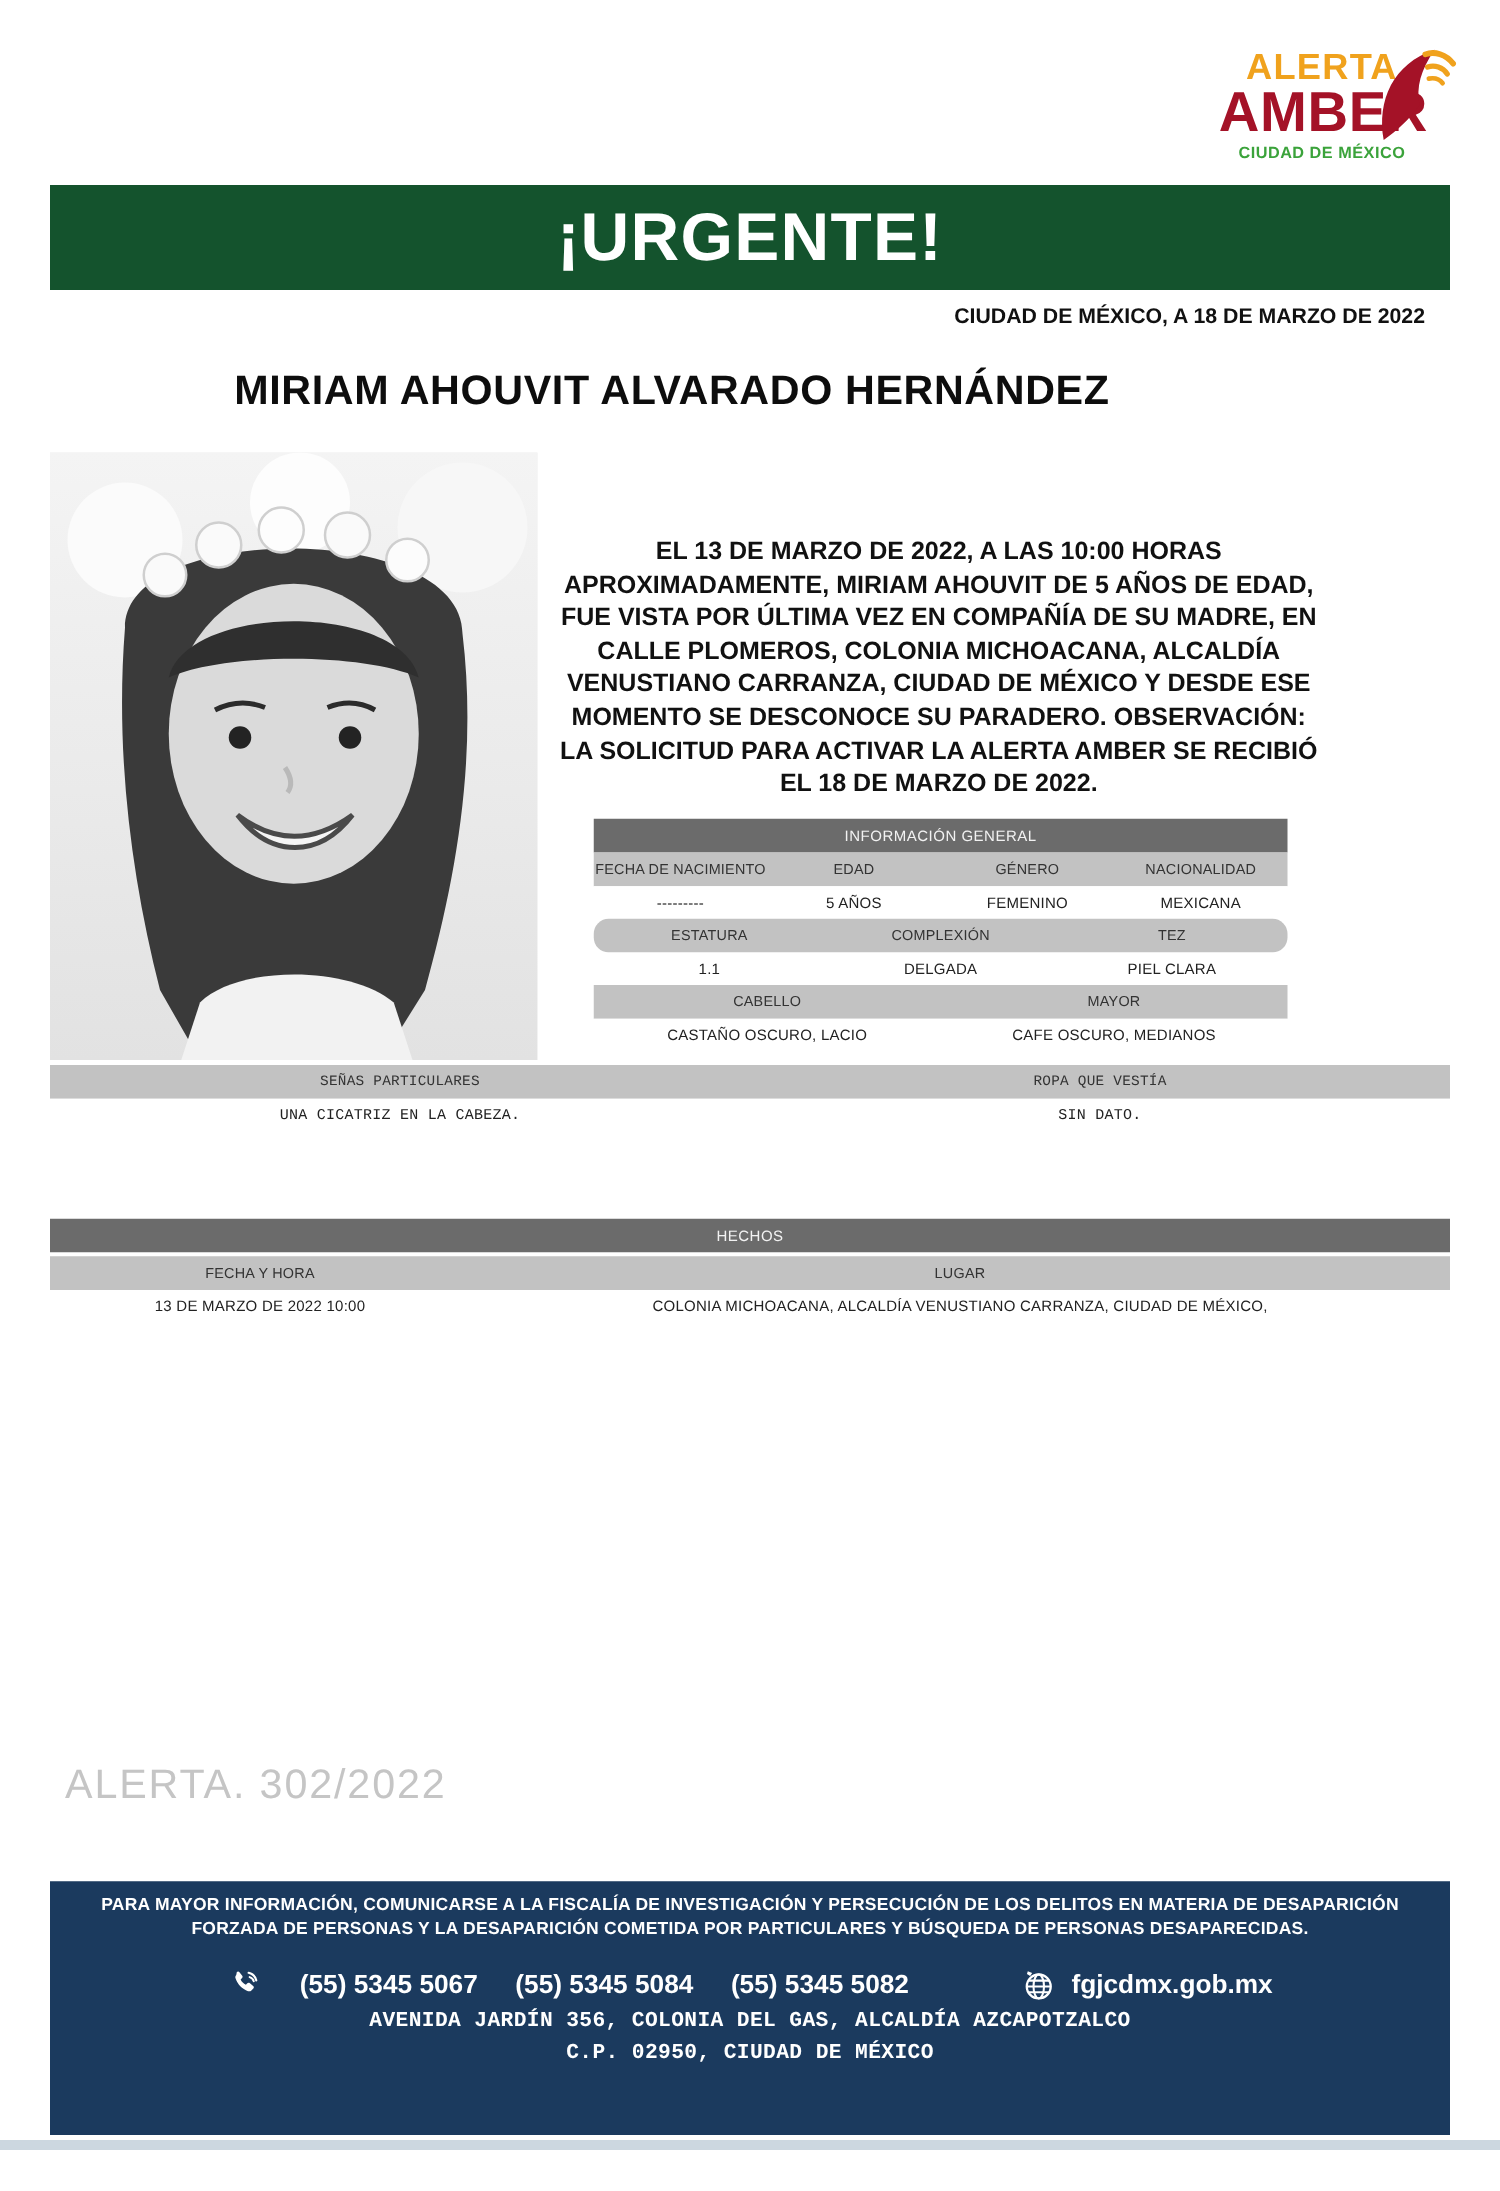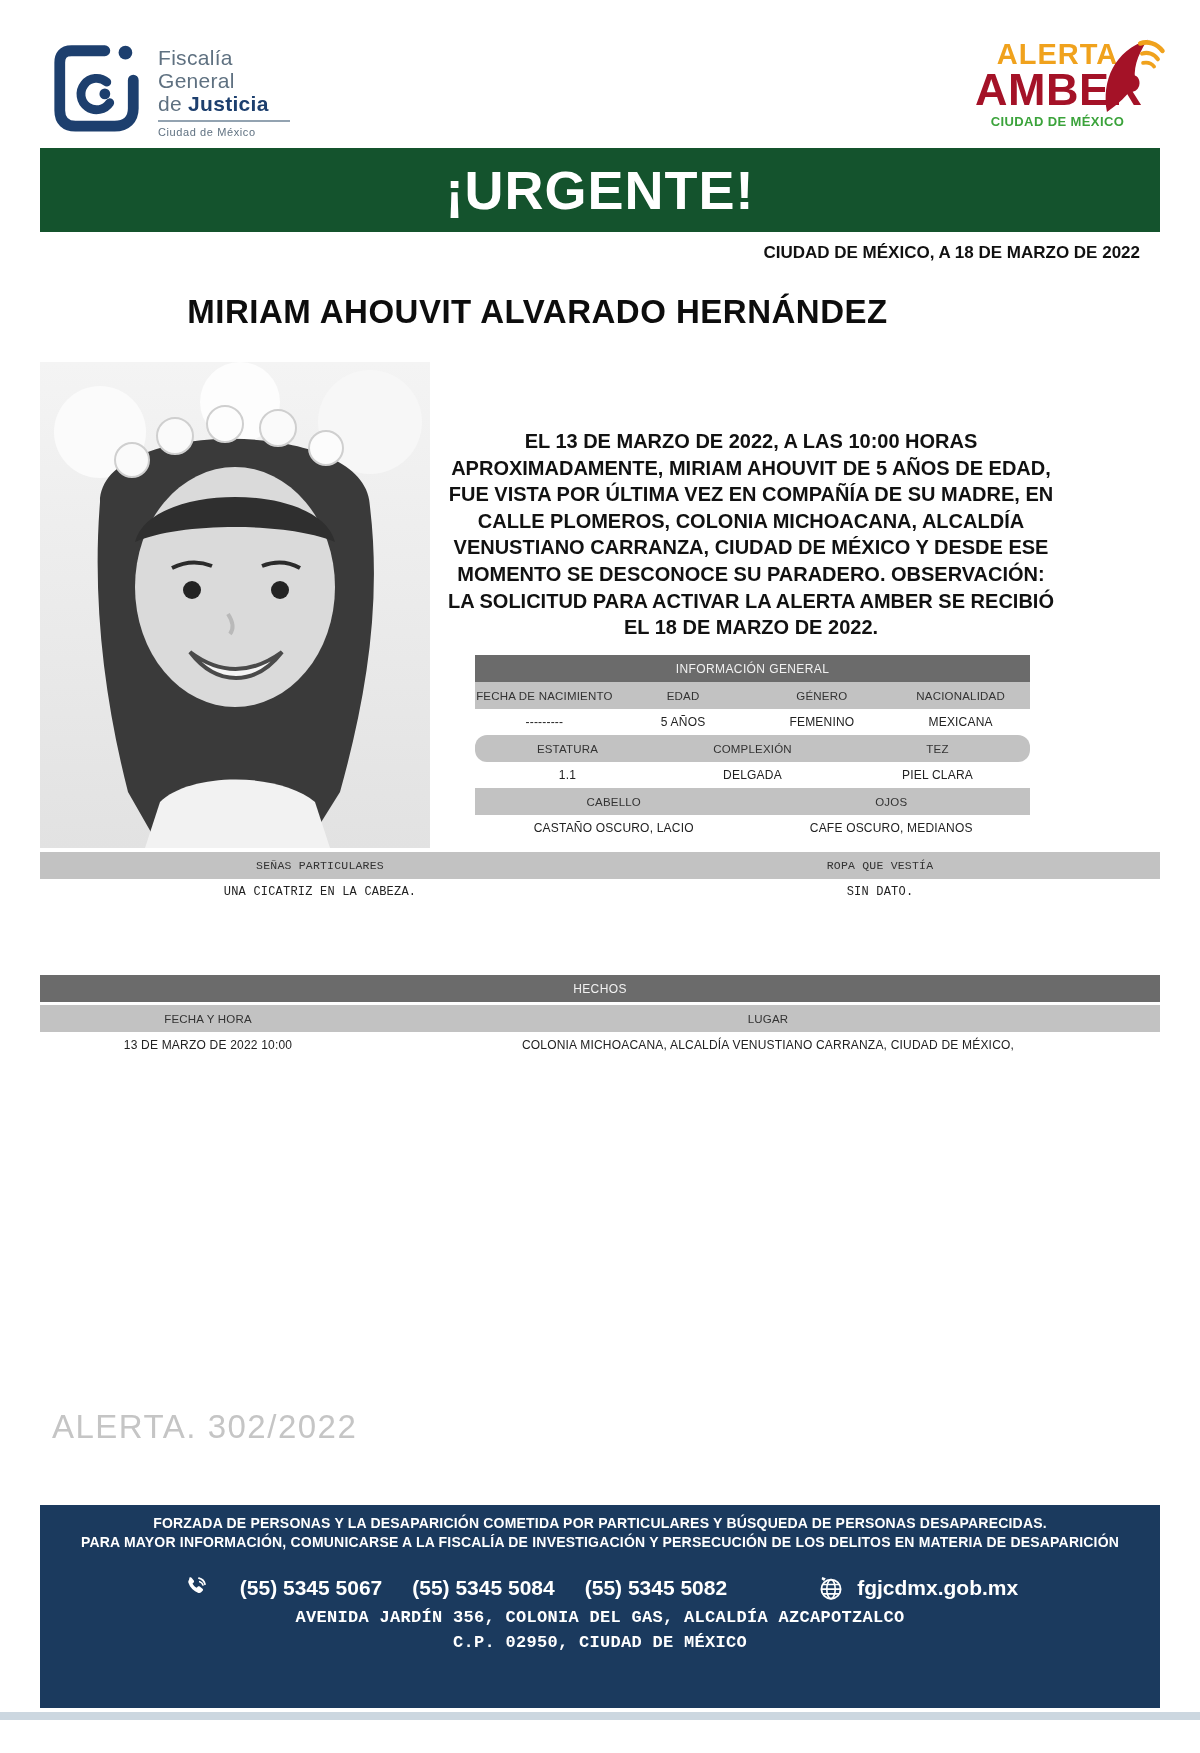--- a/index.html
+++ b/index.html
@@ -96,35 +96,20 @@
   .icon-svg { width:28px; height:28px; display:block; }
   .footer-address { text-align:center; font-size:17px; font-weight:700; margin-top:6px; letter-spacing:.3px;font-family:Liberation Mono, monospace; }
 
   .bottom-strip { position:absolute; left:0; top:1712px; width:1200px; height:8px; background:#ccd7e0; }
 </style>
 </head>
 <body>
 
 <div id="page">
 
-  <div class="fgj-logo">
-    <svg class="fgj-shield" viewBox="0 0 100 100">
-      <path d="M58,12 H24 C15,12 12,17 12,24 V73 C12,84 18,89 28,89 H68 C80,89 87,82 87,71 V42" fill="none" stroke="#1d3f6e" stroke-width="11" stroke-linecap="round"></path>
-      <circle cx="79" cy="14" r="7" fill="#1d3f6e"></circle>
-      <path d="M60,44 a16,16 0 1 0 3,21" fill="none" stroke="#1d3f6e" stroke-width="9" stroke-linecap="round"></path>
-      <circle cx="58" cy="56" r="5.5" fill="#1d3f6e"></circle>
-    </svg>
-    <div class="fgj-text">
-      <div class="fgj-line">Fiscalía</div>
-      <div class="fgj-line">General</div>
-      <div class="fgj-line"><span>de</span> <span class="fgj-bold">Justicia</span></div>
-      <div class="fgj-divider"></div>
-      <div class="fgj-sub">Ciudad de México</div>
-    </div>
-  </div>
 
   <div class="amber-logo">
     <svg class="amber-horn" viewBox="0 0 80 90">
       <path d="M14,86 C8,52 22,20 58,8 C46,26 42,40 45,56 C36,68 26,78 14,86 Z" fill="#a41227"></path>
       <path d="M50,12 C58,9 68,12 74,20" stroke="#f0a21d" stroke-width="5" fill="none" stroke-linecap="round"></path>
       <path d="M52,23 C58,21 65,23 69,29" stroke="#f0a21d" stroke-width="4.5" fill="none" stroke-linecap="round"></path>
       <path d="M53,33 C58,32 62,33 65,37" stroke="#f0a21d" stroke-width="4" fill="none" stroke-linecap="round"></path>
     </svg>
     <div class="amber-alerta">ALERTA</div>
     <div class="amber-amber">AMBER</div>
@@ -188,21 +173,21 @@
       <div class="cell-h">COMPLEXIÓN</div>
       <div class="cell-h">TEZ</div>
     </div>
     <div class="grid vgrid r2">
       <div class="cell-v">1.1</div>
       <div class="cell-v">DELGADA</div>
       <div class="cell-v">PIEL CLARA</div>
     </div>
     <div class="grid bar-light r3">
       <div class="cell-h">CABELLO</div>
-      <div class="cell-h">OJOS</div>
+      <div class="cell-h">MAYOR</div>
     </div>
     <div class="grid vgrid r3">
       <div class="cell-v">CASTAÑO OSCURO, LACIO</div>
       <div class="cell-v">CAFE OSCURO, MEDIANOS</div>
     </div>
   </div>
 
   <div class="senas">
     <div class="grid bar-light">
       <div class="cell-h">SEÑAS PARTICULARES</div>
@@ -223,22 +208,22 @@
     </div>
     <div class="grid vgrid">
       <div class="cell-v">13 DE MARZO DE 2022 10:00</div>
       <div class="cell-v">COLONIA MICHOACANA, ALCALDÍA VENUSTIANO CARRANZA, CIUDAD DE MÉXICO,</div>
     </div>
   </div>
 
   <div class="watermark">ALERTA. 302/2022</div>
 
   <div class="footer">
+    <div class="footer-info">PARA MAYOR INFORMACIÓN, COMUNICARSE A LA FISCALÍA DE INVESTIGACIÓN Y PERSECUCIÓN DE LOS DELITOS EN MATERIA DE DESAPARICIÓN</div>
     <div class="footer-info">FORZADA DE PERSONAS Y LA DESAPARICIÓN COMETIDA POR PARTICULARES Y BÚSQUEDA DE PERSONAS DESAPARECIDAS.</div>
-    <div class="footer-info">PARA MAYOR INFORMACIÓN, COMUNICARSE A LA FISCALÍA DE INVESTIGACIÓN Y PERSECUCIÓN DE LOS DELITOS EN MATERIA DE DESAPARICIÓN</div>
     <div class="contact-row">
       <svg class="icon-svg" viewBox="0 0 24 24">
         <path d="M6.4 3.1c.5-.5 1.4-.5 1.8.1l1.9 2.4c.4.5.3 1.2-.1 1.6l-1 1c.7 1.6 2 2.9 3.6 3.6l1-1c.4-.4 1.1-.5 1.6-.1l2.4 1.9c.6.4.6 1.3.1 1.8l-1.3 1.3c-.6.6-1.5.8-2.3.5C10 14.7 6.9 11.6 5.5 7.4c-.3-.8-.1-1.7.5-2.3z" fill="#fff"></path>
         <path d="M14.5 3.6c2.4.6 4.6 2.7 5.2 5.2" stroke="#fff" stroke-width="1.5" fill="none" stroke-linecap="round"></path>
         <path d="M15.2 6.6c1.3.4 2.4 1.5 2.8 2.8" stroke="#fff" stroke-width="1.4" fill="none" stroke-linecap="round"></path>
       </svg>
       <span>(55) 5345 5067</span>
       <span>(55) 5345 5084</span>
       <span>(55) 5345 5082</span>
       <span class="web-group">

